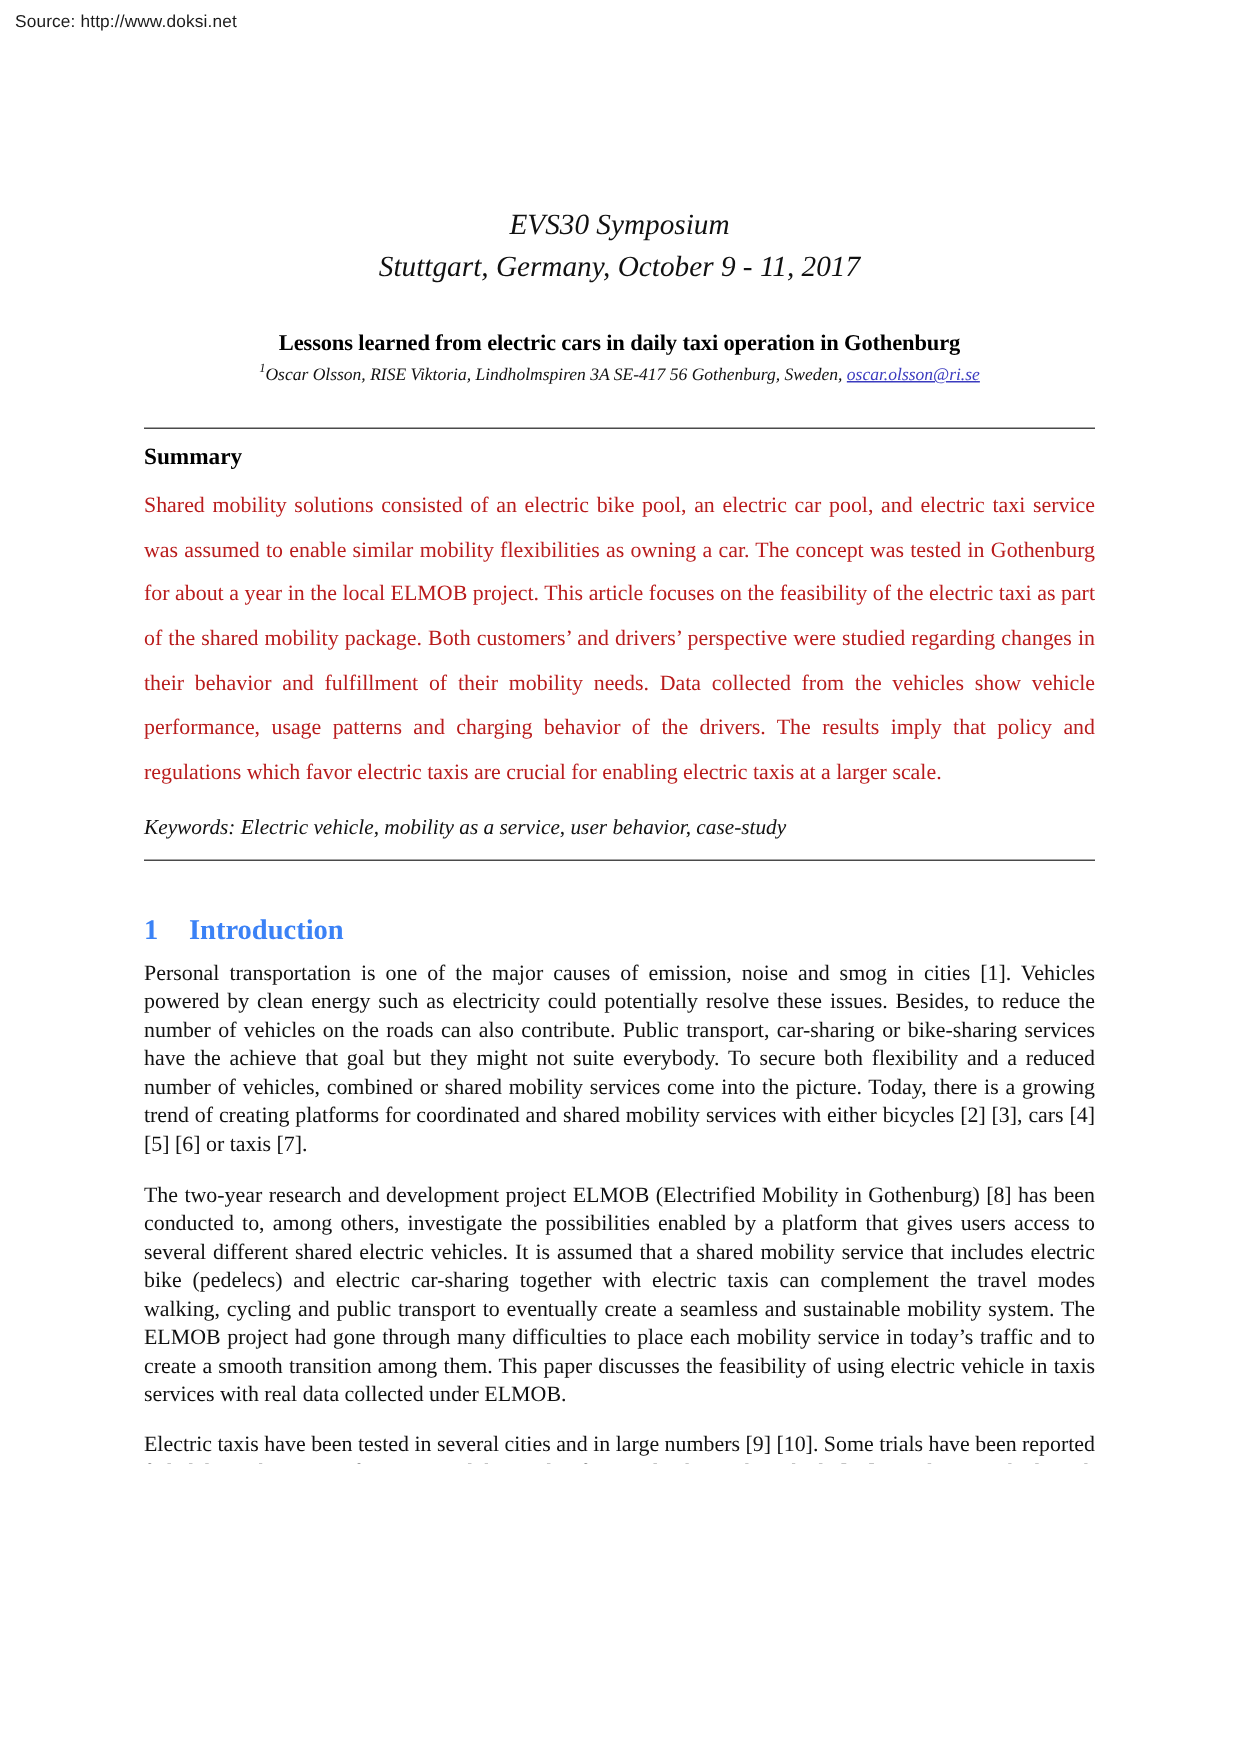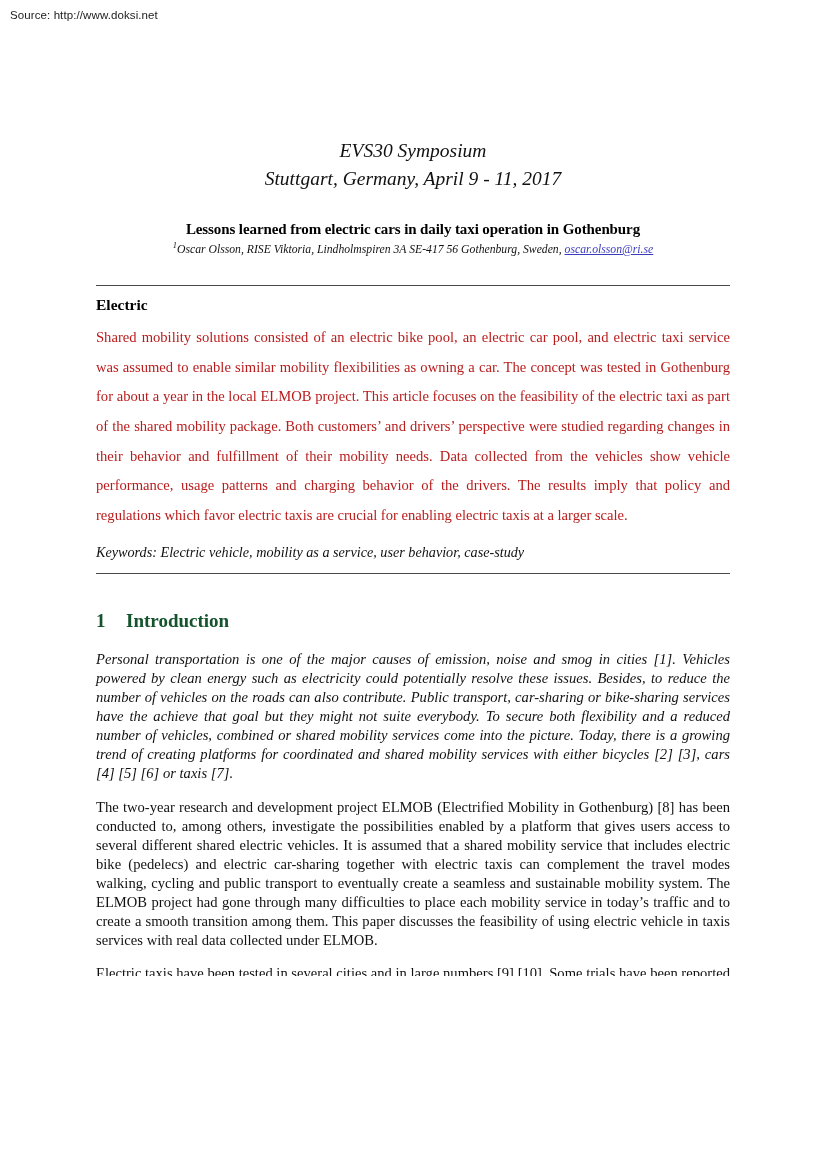--- a/index.html
+++ b/index.html
@@ -117,35 +117,35 @@
     font-style: italic;
     font-size: 14.2px;
     color: #111;
   }
 
   
   .section-heading {
     margin-top: 36px;
     font-weight: bold;
     font-size: 19px;
-    color: #14532d;
+    color: #3b82f6;
   }
   .section-heading .sec-num {
     display: inline-block;
     min-width: 30px;
   }
 
   .body-par {
     margin-top: 1px;
     text-align: justify;
     font-size: 14.6px;
     line-height: 1.30;
     color: #111;
   }
-  .body-par.first { margin-top: 18px; font-style: italic; }
+  .body-par.first { margin-top: 8px; }
 
   
   .footer {
     position: absolute;
     left: 96px;
     width: 634px;
     top: 1058px;
   }
   .footer-rule {
     height: 0;
@@ -169,33 +169,33 @@
 <body>
 
 <div class="page">
 
   <div class="source-bar">Source: http://www.doksi.net</div>
 
   <div class="content">
 
     <div class="conf-block">
       <span class="conf-line">EVS30 Symposium</span>
-      <span class="conf-line">Stuttgart, Germany, April 9 - 11, 2017</span>
+      <span class="conf-line">Stuttgart, Germany, October 9 - 11, 2017</span>
     </div>
 
     <div class="paper-title">Lessons learned from electric cars in daily taxi operation in Gothenburg</div>
 
 
     <div class="affiliation">
       <sup>1</sup><span>Oscar Olsson, RISE Viktoria, Lindholmspiren 3A SE-417 56 Gothenburg, Sweden, </span><a class="email-link" href="#">oscar.olsson@ri.se</a>
     </div>
 
     <hr class="rule rule-top">
 
-    <div class="summary-heading">Electric</div>
+    <div class="summary-heading">Summary</div>
 
     <div class="summary-body">Shared mobility solutions consisted of an electric bike pool, an electric car pool, and electric taxi service was assumed to enable similar mobility flexibilities as owning a car. The concept was tested in Gothenburg for about a year in the local ELMOB project. This article focuses on the feasibility of the electric taxi as part of the shared mobility package. Both customers’ and drivers’ perspective were studied regarding changes in their behavior and fulfillment of their mobility needs. Data collected from the vehicles show vehicle performance, usage patterns and charging behavior of the drivers. The results imply that policy and regulations which favor electric taxis are crucial for enabling electric taxis at a larger scale.</div>
 
     <div class="keywords">Keywords: Electric vehicle, mobility as a service, user behavior, case-study</div>
 
     <hr class="rule rule-bottom">
 
     <div class="section-heading">
       <span class="sec-num">1</span><span>Introduction</span>
     </div>

